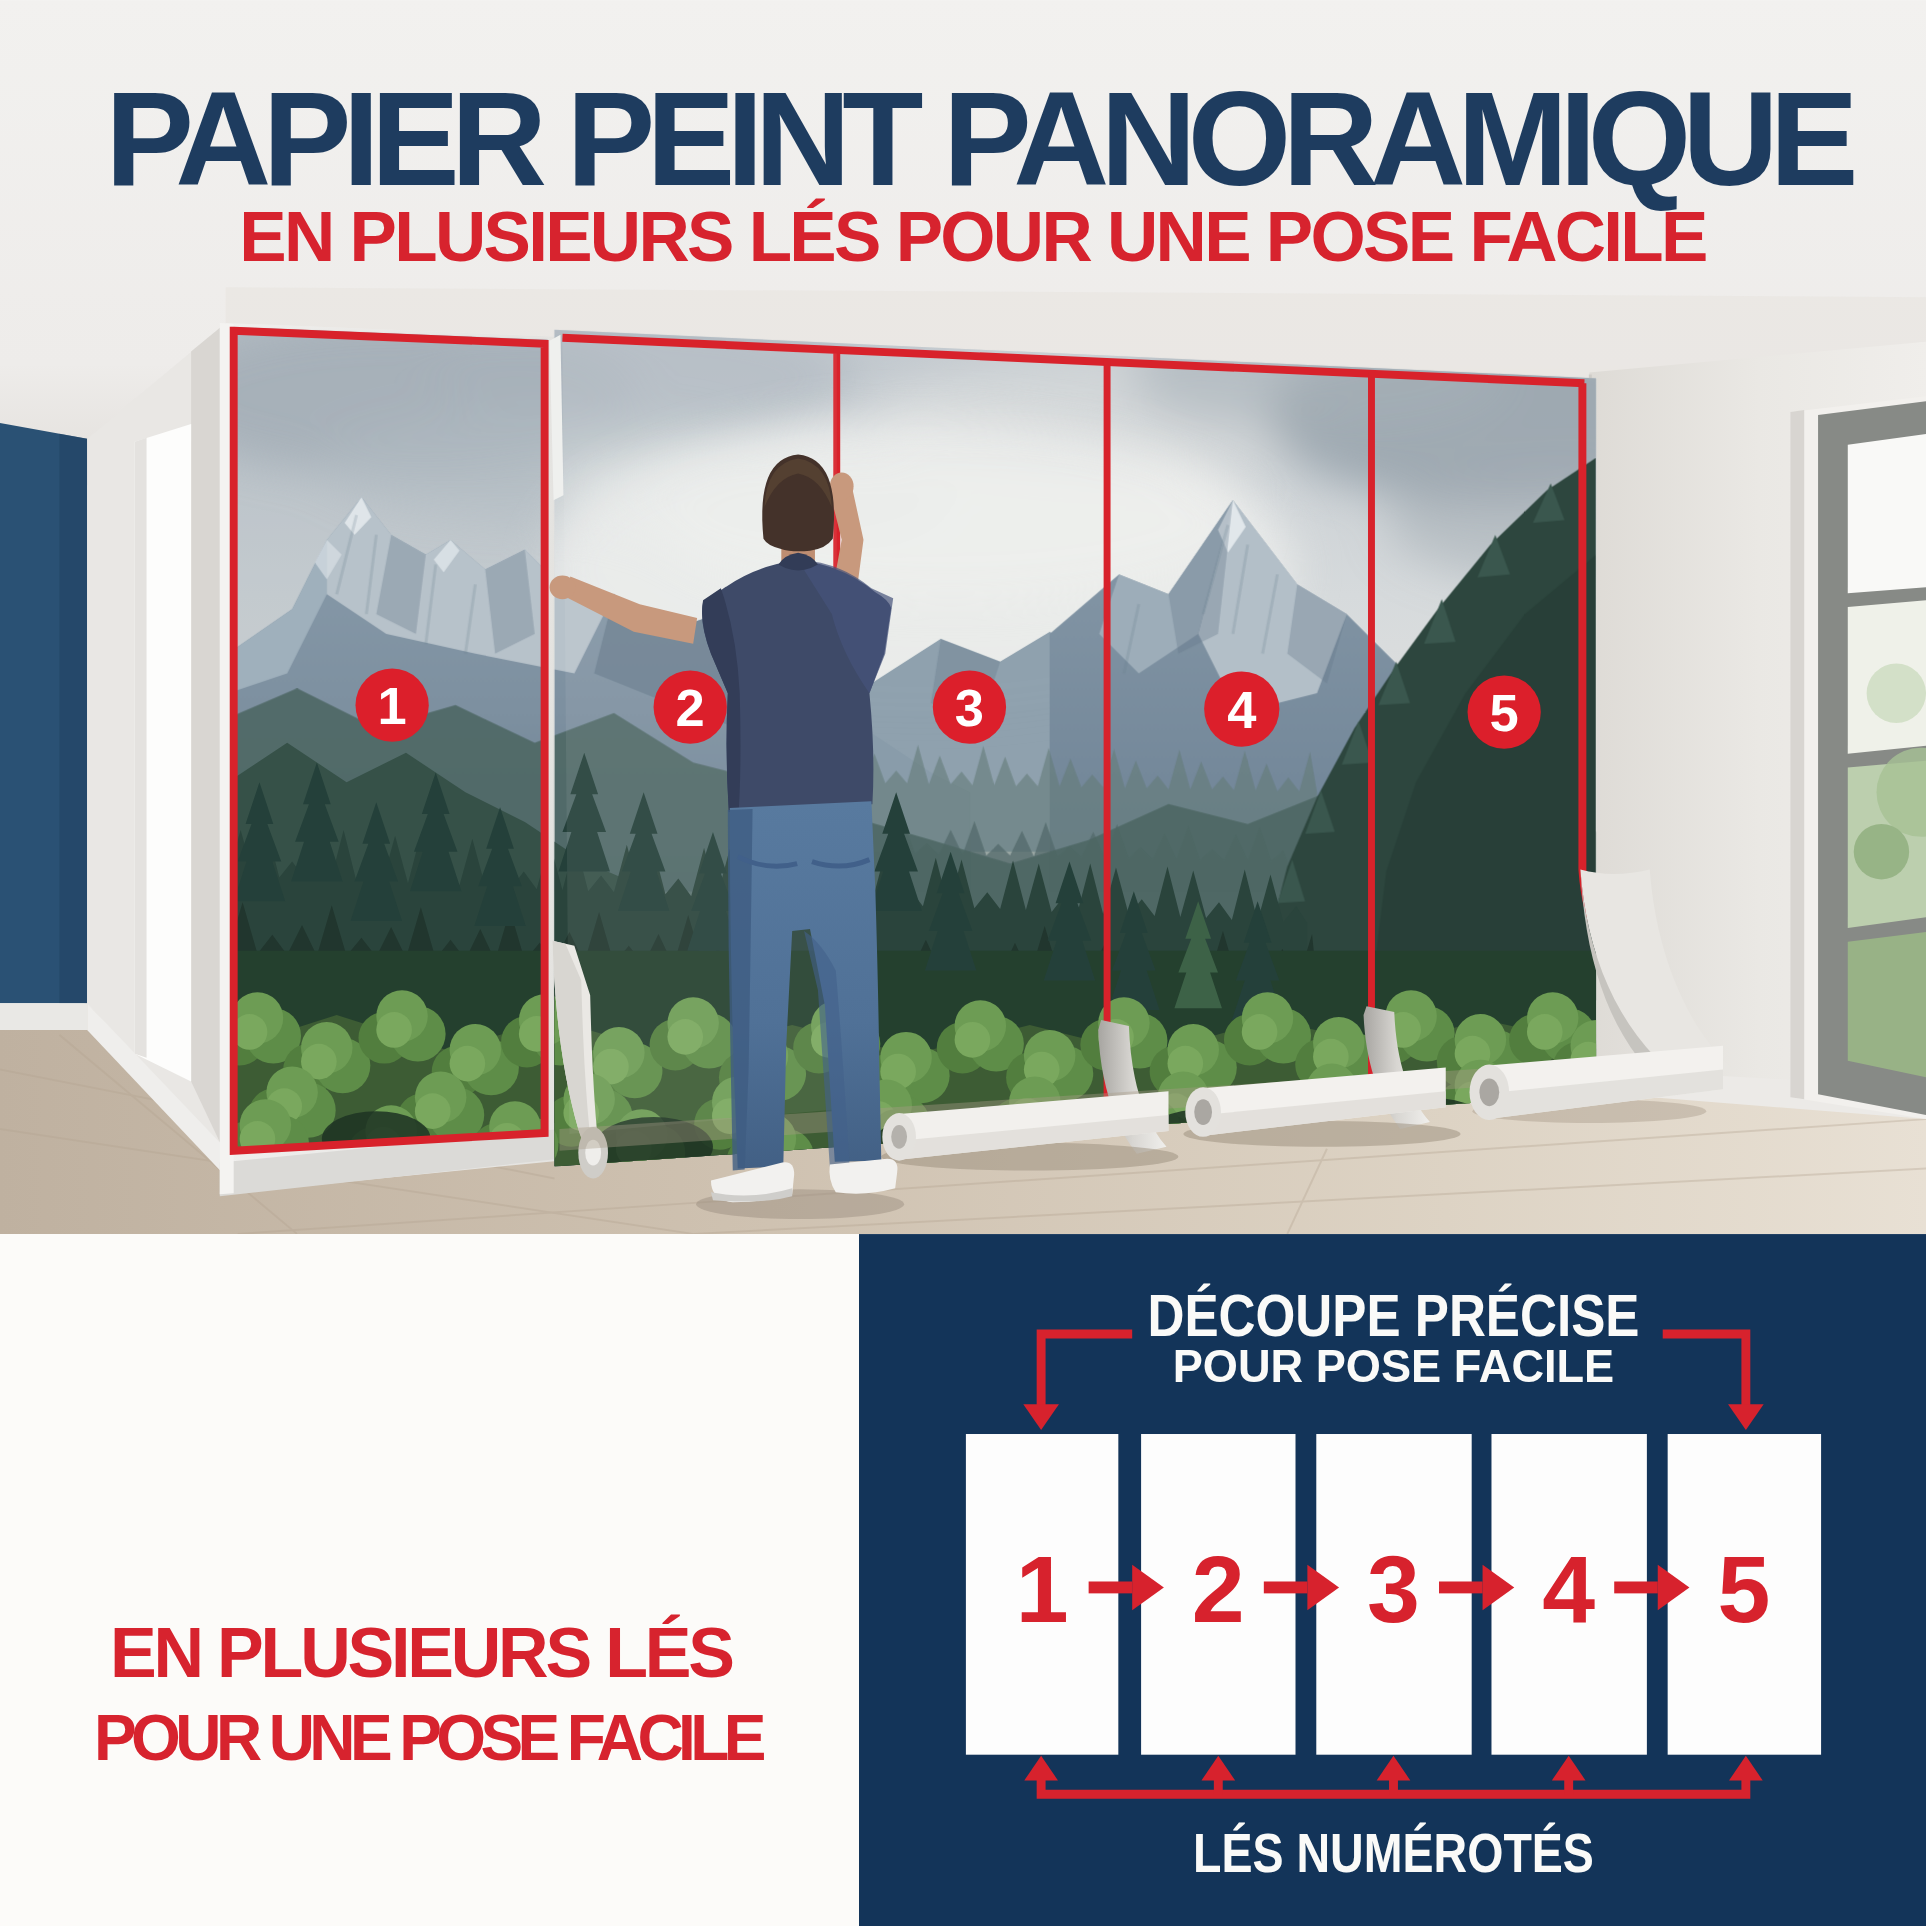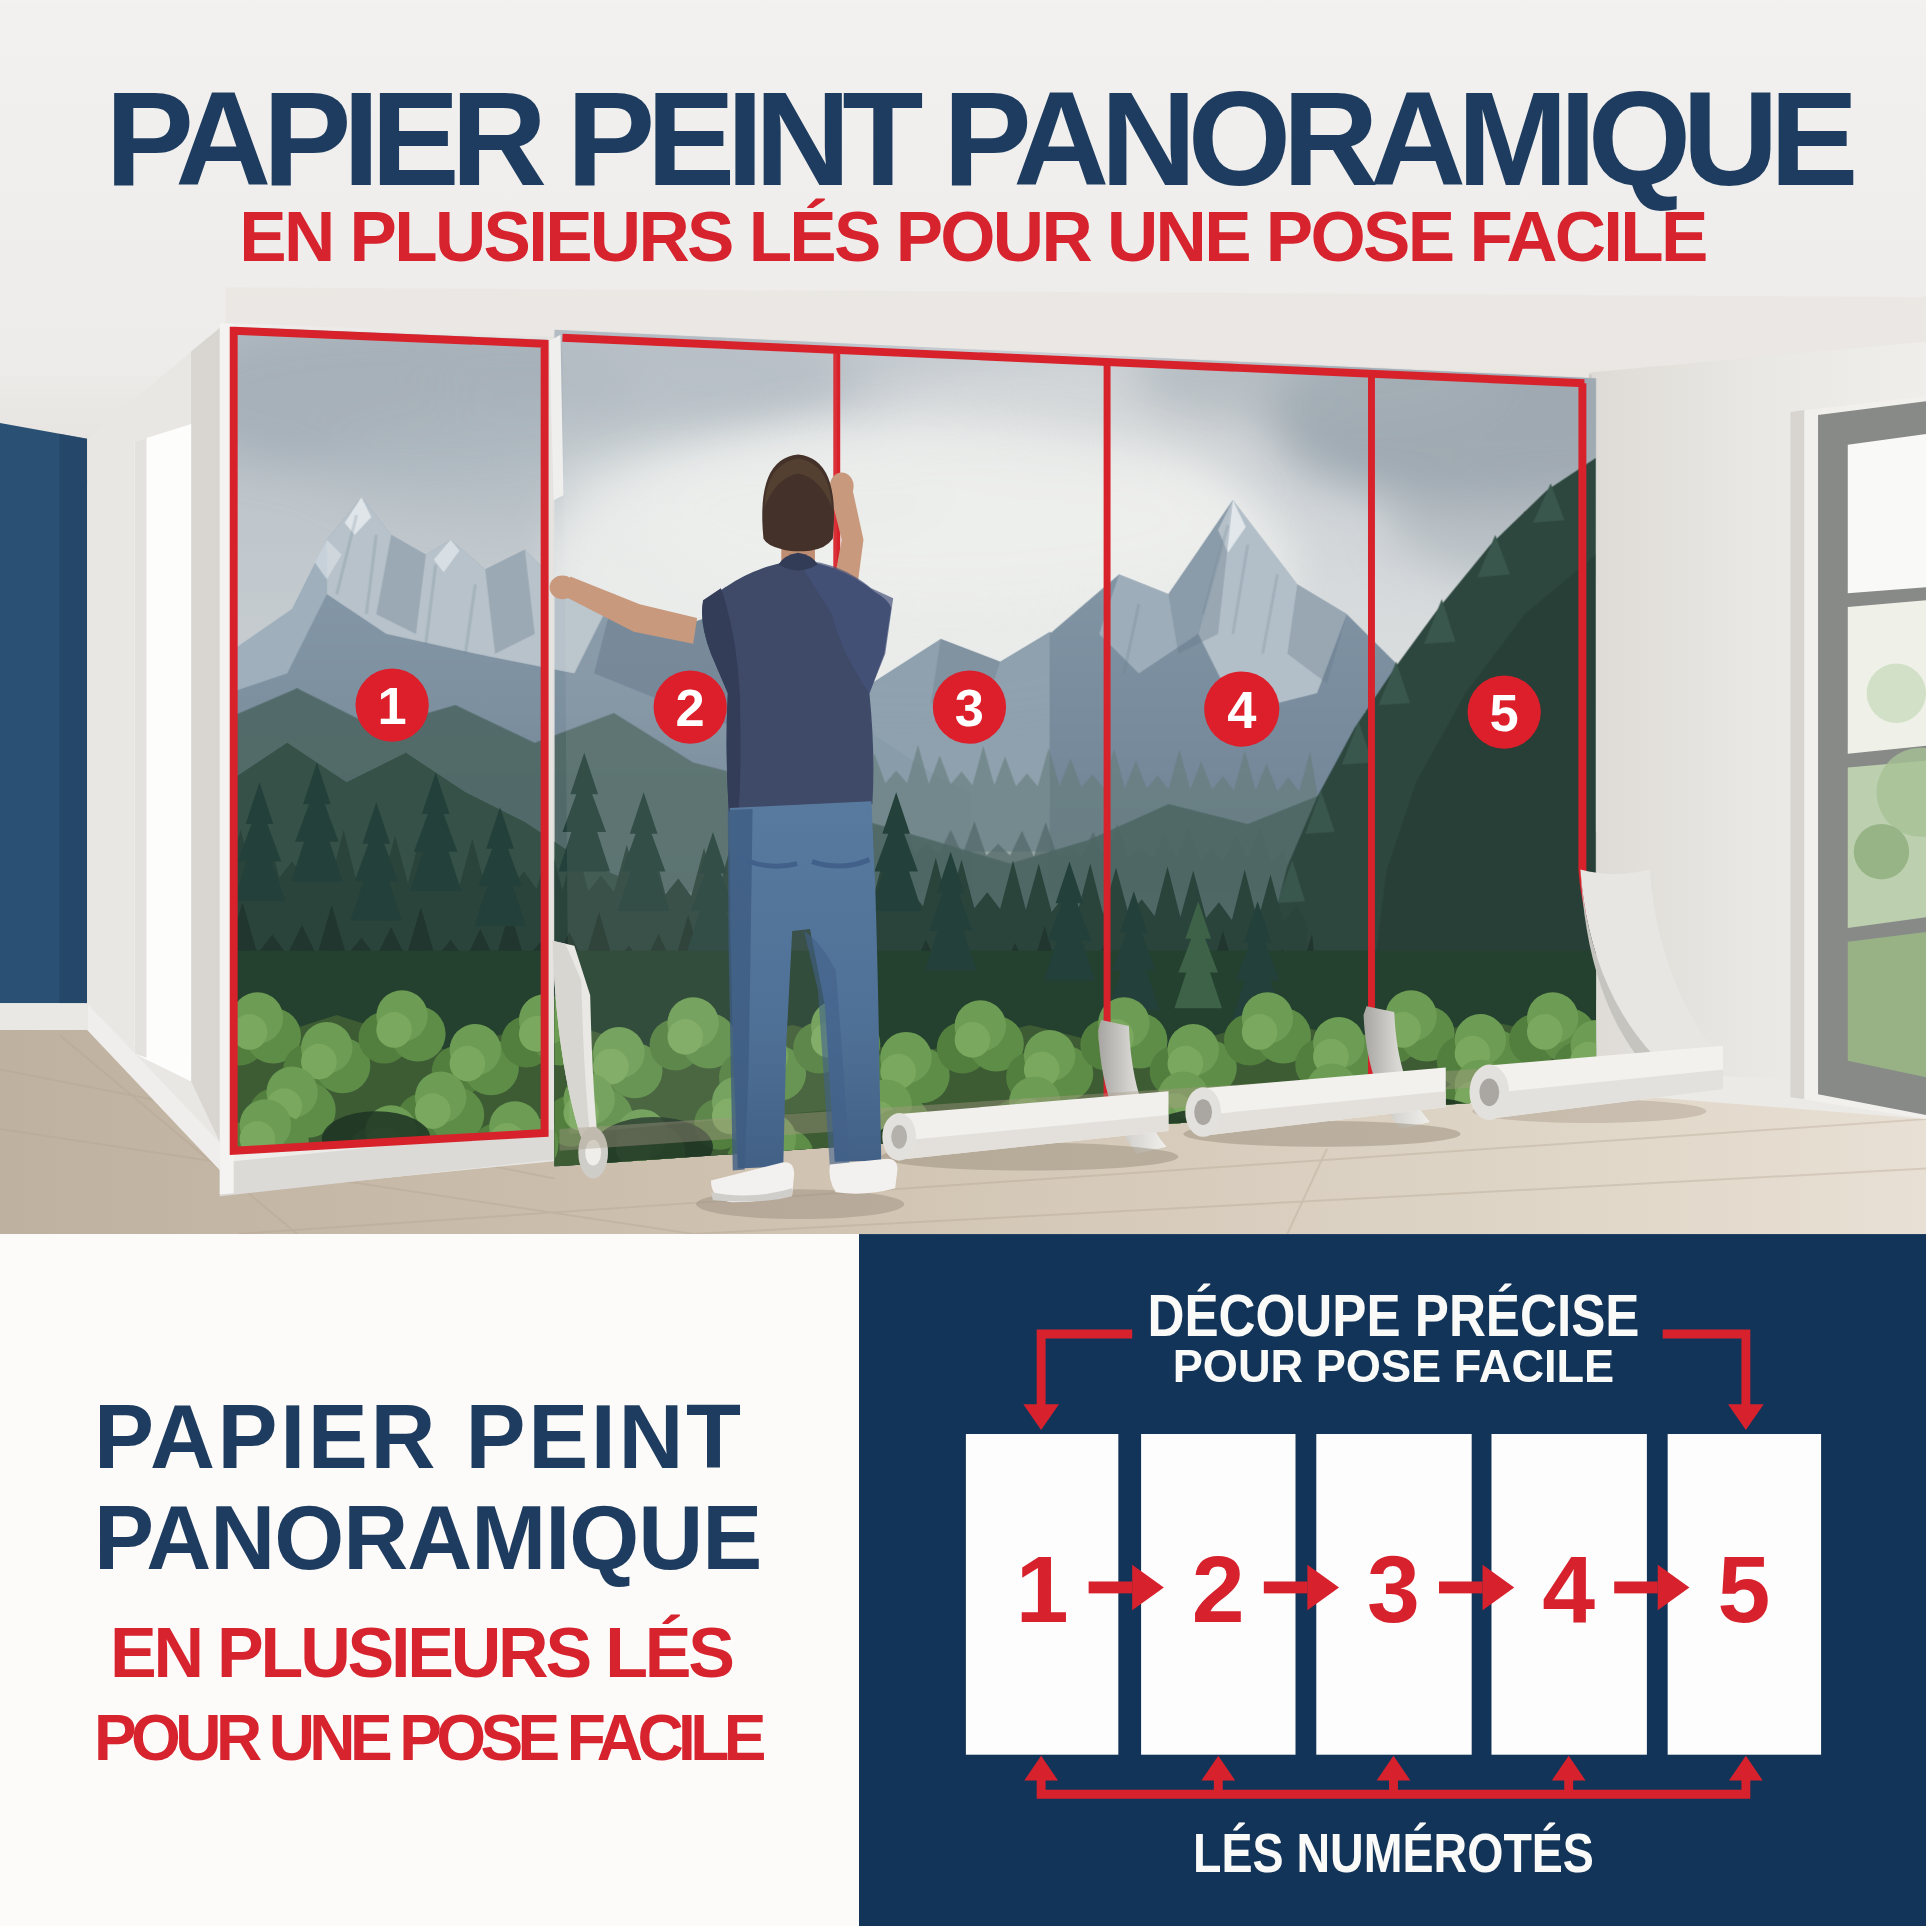--- a/index.html
+++ b/index.html
@@ -421,23 +421,21 @@
         <text x="1519" y="738" font-size="53" font-weight="bold" fill="#ffffff" text-anchor="middle" font-family="Liberation Sans, sans-serif">5</text>
       </g>
 </svg>
 
 <div class="abs hdr1" style="top:73px;margin-left:14px;font-size:133px;letter-spacing:-8.7px;">PAPIER PEINT PANORAMIQUE</div>
 
 <div class="abs hdr2" style="top:201px;margin-left:9px;font-size:71px;letter-spacing:-2.7px;">EN PLUSIEURS LÉS POUR UNE POSE FACILE</div>
 
 <div class="abs" style="left:0;top:1234px;width:859px;height:693px;background:#fcfbf9;"></div>
 
-<div class="abs" style="left:94px;top:1392px;font-size:90px;font-weight:bold;color:#1e3c5f;line-height:1;letter-spacing:2.6px;">PAPIER PEINT</div>
-
-<div class="abs" style="left:94px;top:1493px;font-size:90px;font-weight:bold;color:#1e3c5f;line-height:1;letter-spacing:-1px;">PANORAMIQUE</div>
+
 
 <div class="abs" style="left:110px;top:1618px;font-size:70px;font-weight:bold;color:#d7232e;line-height:1;letter-spacing:-3.2px;">EN PLUSIEURS LÉS</div>
 
 <div class="abs" style="left:94px;top:1706px;font-size:64px;font-weight:bold;color:#d7232e;line-height:1;letter-spacing:-5.6px;">POUR UNE POSE FACILE</div>
 
 <svg class="abs" style="left:859px;top:1234px" width="1067" height="693" viewBox="868 1246 1078 700">
 
   <rect x="868" y="1246" width="1078" height="700" fill="#133459"></rect>
 
   <rect x="976" y="1448" width="154" height="324" fill="#fdfdfd"></rect>

